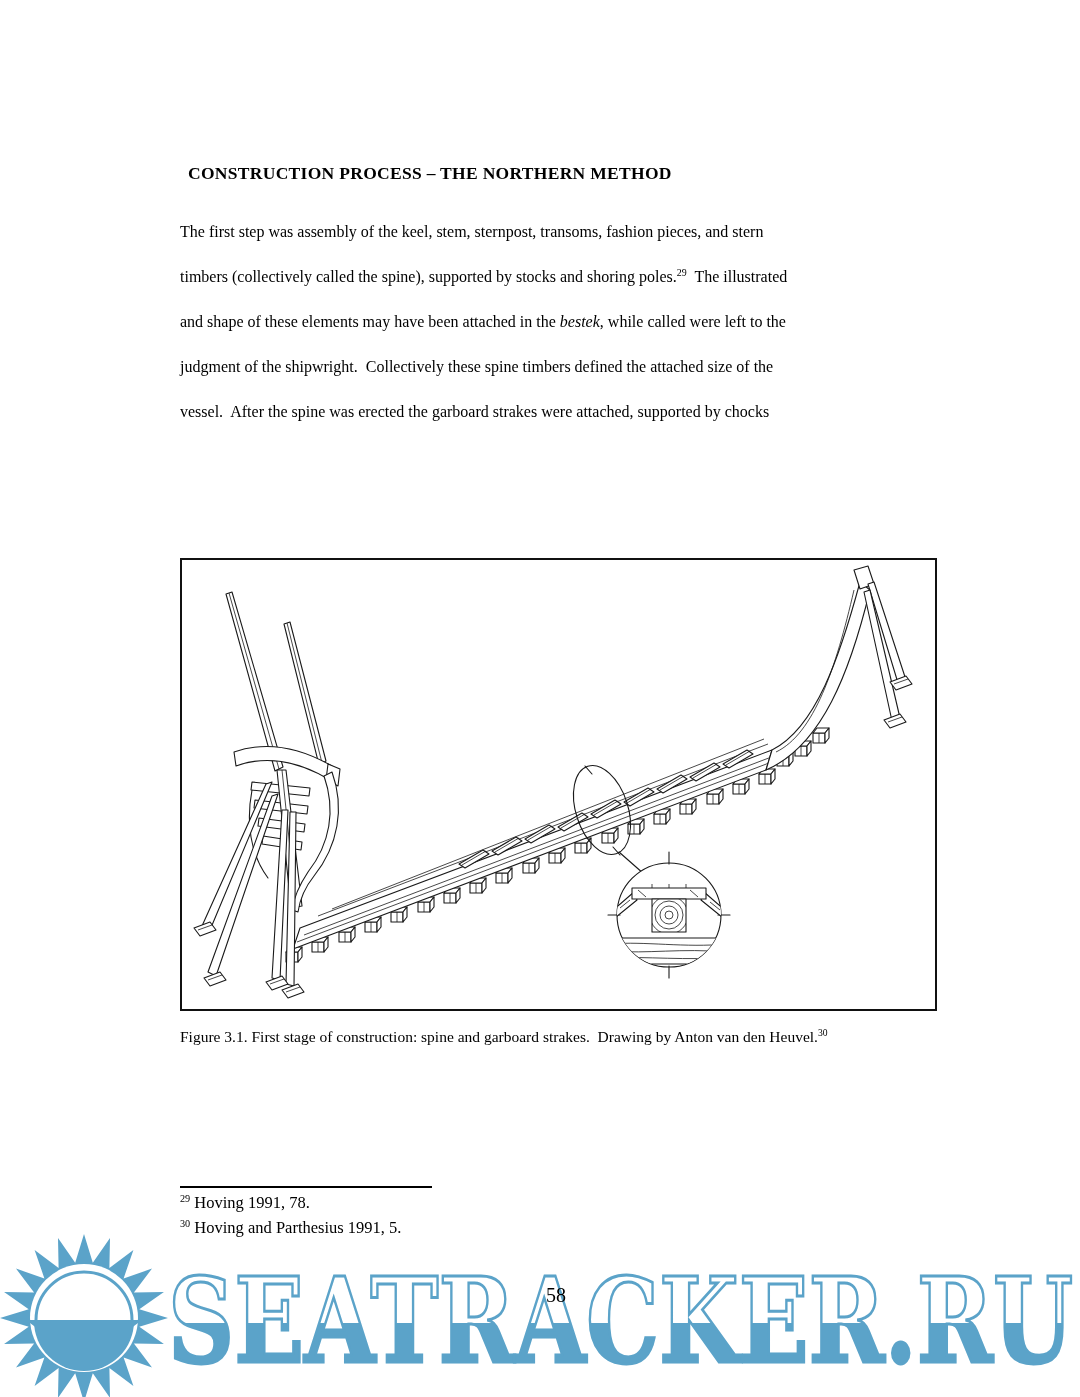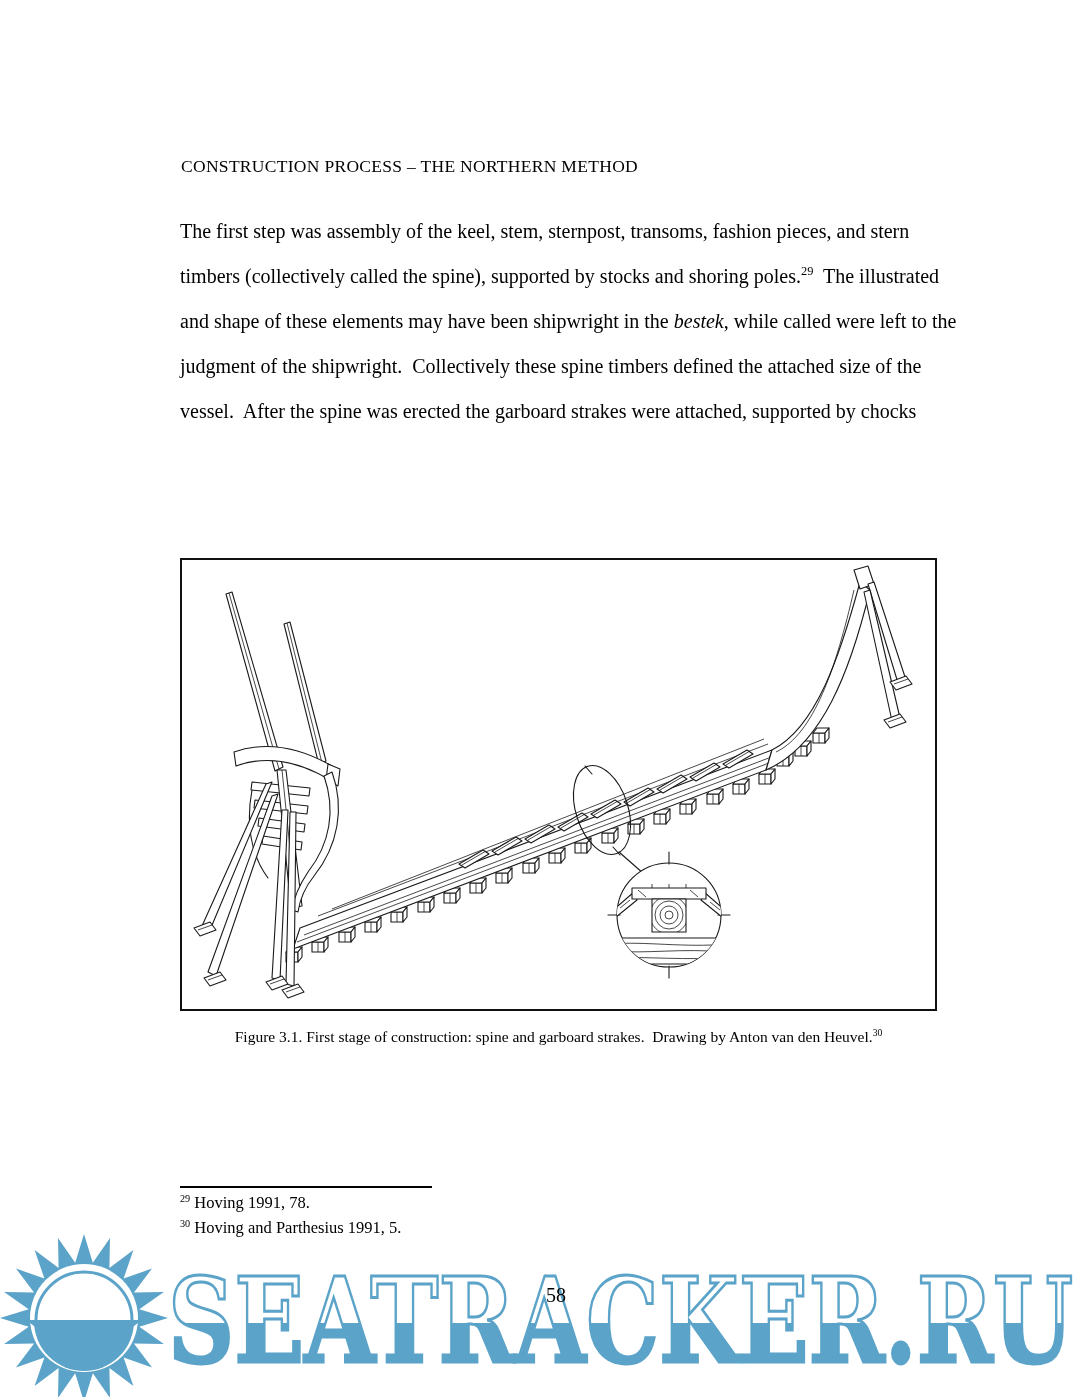--- a/index.html
+++ b/index.html
@@ -2,34 +2,34 @@
 <html><head>
 <meta charset="utf-8">
 <style>
   html,body{margin:0;padding:0;background:#888;}
   .page{
     position:relative; width:1080px; height:1397px; background:#ffffff;
     margin:0 auto; overflow:hidden;
     font-family:"Liberation Serif", serif; color:#000;
   }
   .heading{
-    position:absolute; left:180px; top:155px; font-size:17.5px; font-weight:normal;
-    letter-spacing:0.3px; white-space:pre; margin:1px;
+    position:absolute; left:180px; top:155px; font-size:17.5px; font-weight:bold;
+    letter-spacing:0.3px; white-space:pre; margin:8px;
   }
   .bodytext{ position:absolute; left:180px; top:209px; width:770px; }
-  .pline{ height:45px; line-height:45px; font-size:20px; white-space:pre; }
+  .pline{ height:45px; line-height:45px; font-size:16px; white-space:pre; }
   .sup{ vertical-align:super; font-size:0.62em; line-height:0; }
   .ital{ font-style:italic; }
   .figure-frame{
     position:absolute; left:180px; top:558px; width:753px; height:449px;
     border:2px solid #111; background:#fff; box-sizing:content-box;
   }
   .figure-frame svg{ display:block; }
   .caption{
-    position:absolute; left:180px; top:1028px; width:757px; text-align:center;
+    position:absolute; left:180px; top:1028px; width:757px; text-align:left;
     font-size:15.5px; white-space:pre-wrap; margin:0;
   }
   .fn-rule{
     position:absolute; left:180px; top:1186px; width:252px; height:0;
     border-top:2px solid #000;
   }
   .footnotes{ position:absolute; left:180px; top:1190px; width:600px; }
   .fnline{ font-size:16.5px; line-height:25px; white-space:pre; }
   .fnsup{ vertical-align:super; font-size:0.62em; line-height:0; }
   .page-number{
@@ -46,21 +46,21 @@
 </head>
 <body>
 
 <div class="page">
 
   <h1 class="heading">CONSTRUCTION PROCESS – THE NORTHERN METHOD</h1>
 
   <div class="bodytext">
       <div class="pline"><span>The first step was assembly of the keel, stem, sternpost, transoms, fashion pieces, and stern</span></div>
       <div class="pline"><span>timbers (collectively called the spine), supported by stocks and shoring poles.</span><span class="sup">29</span><span>  The illustrated</span></div>
-      <div class="pline"><span>and shape of these elements may have been shipwright in the </span><span class="ital">bestek</span><span>, while called were left to the</span></div>
+      <div class="pline"><span>and shape of these elements may have been attached in the </span><span class="ital">bestek</span><span>, while called were left to the</span></div>
       <div class="pline"><span>judgment of the shipwright.  Collectively these spine timbers defined the attached size of the</span></div>
       <div class="pline"><span>vessel.  After the spine was erected the garboard strakes were attached, supported by chocks</span></div>
     </div>
 
   <div class="figure-frame">
     <svg width="753" height="449" viewBox="0 0 753 449" aria-hidden="true">
       <defs>
         <symbol id="chock" overflow="visible">
           <polygon class="fig-shape" points="1,6 13,6 13,16 1,16"></polygon>
           <polygon class="fig-shape" points="1,6 5,1 17,1 13,6"></polygon>

